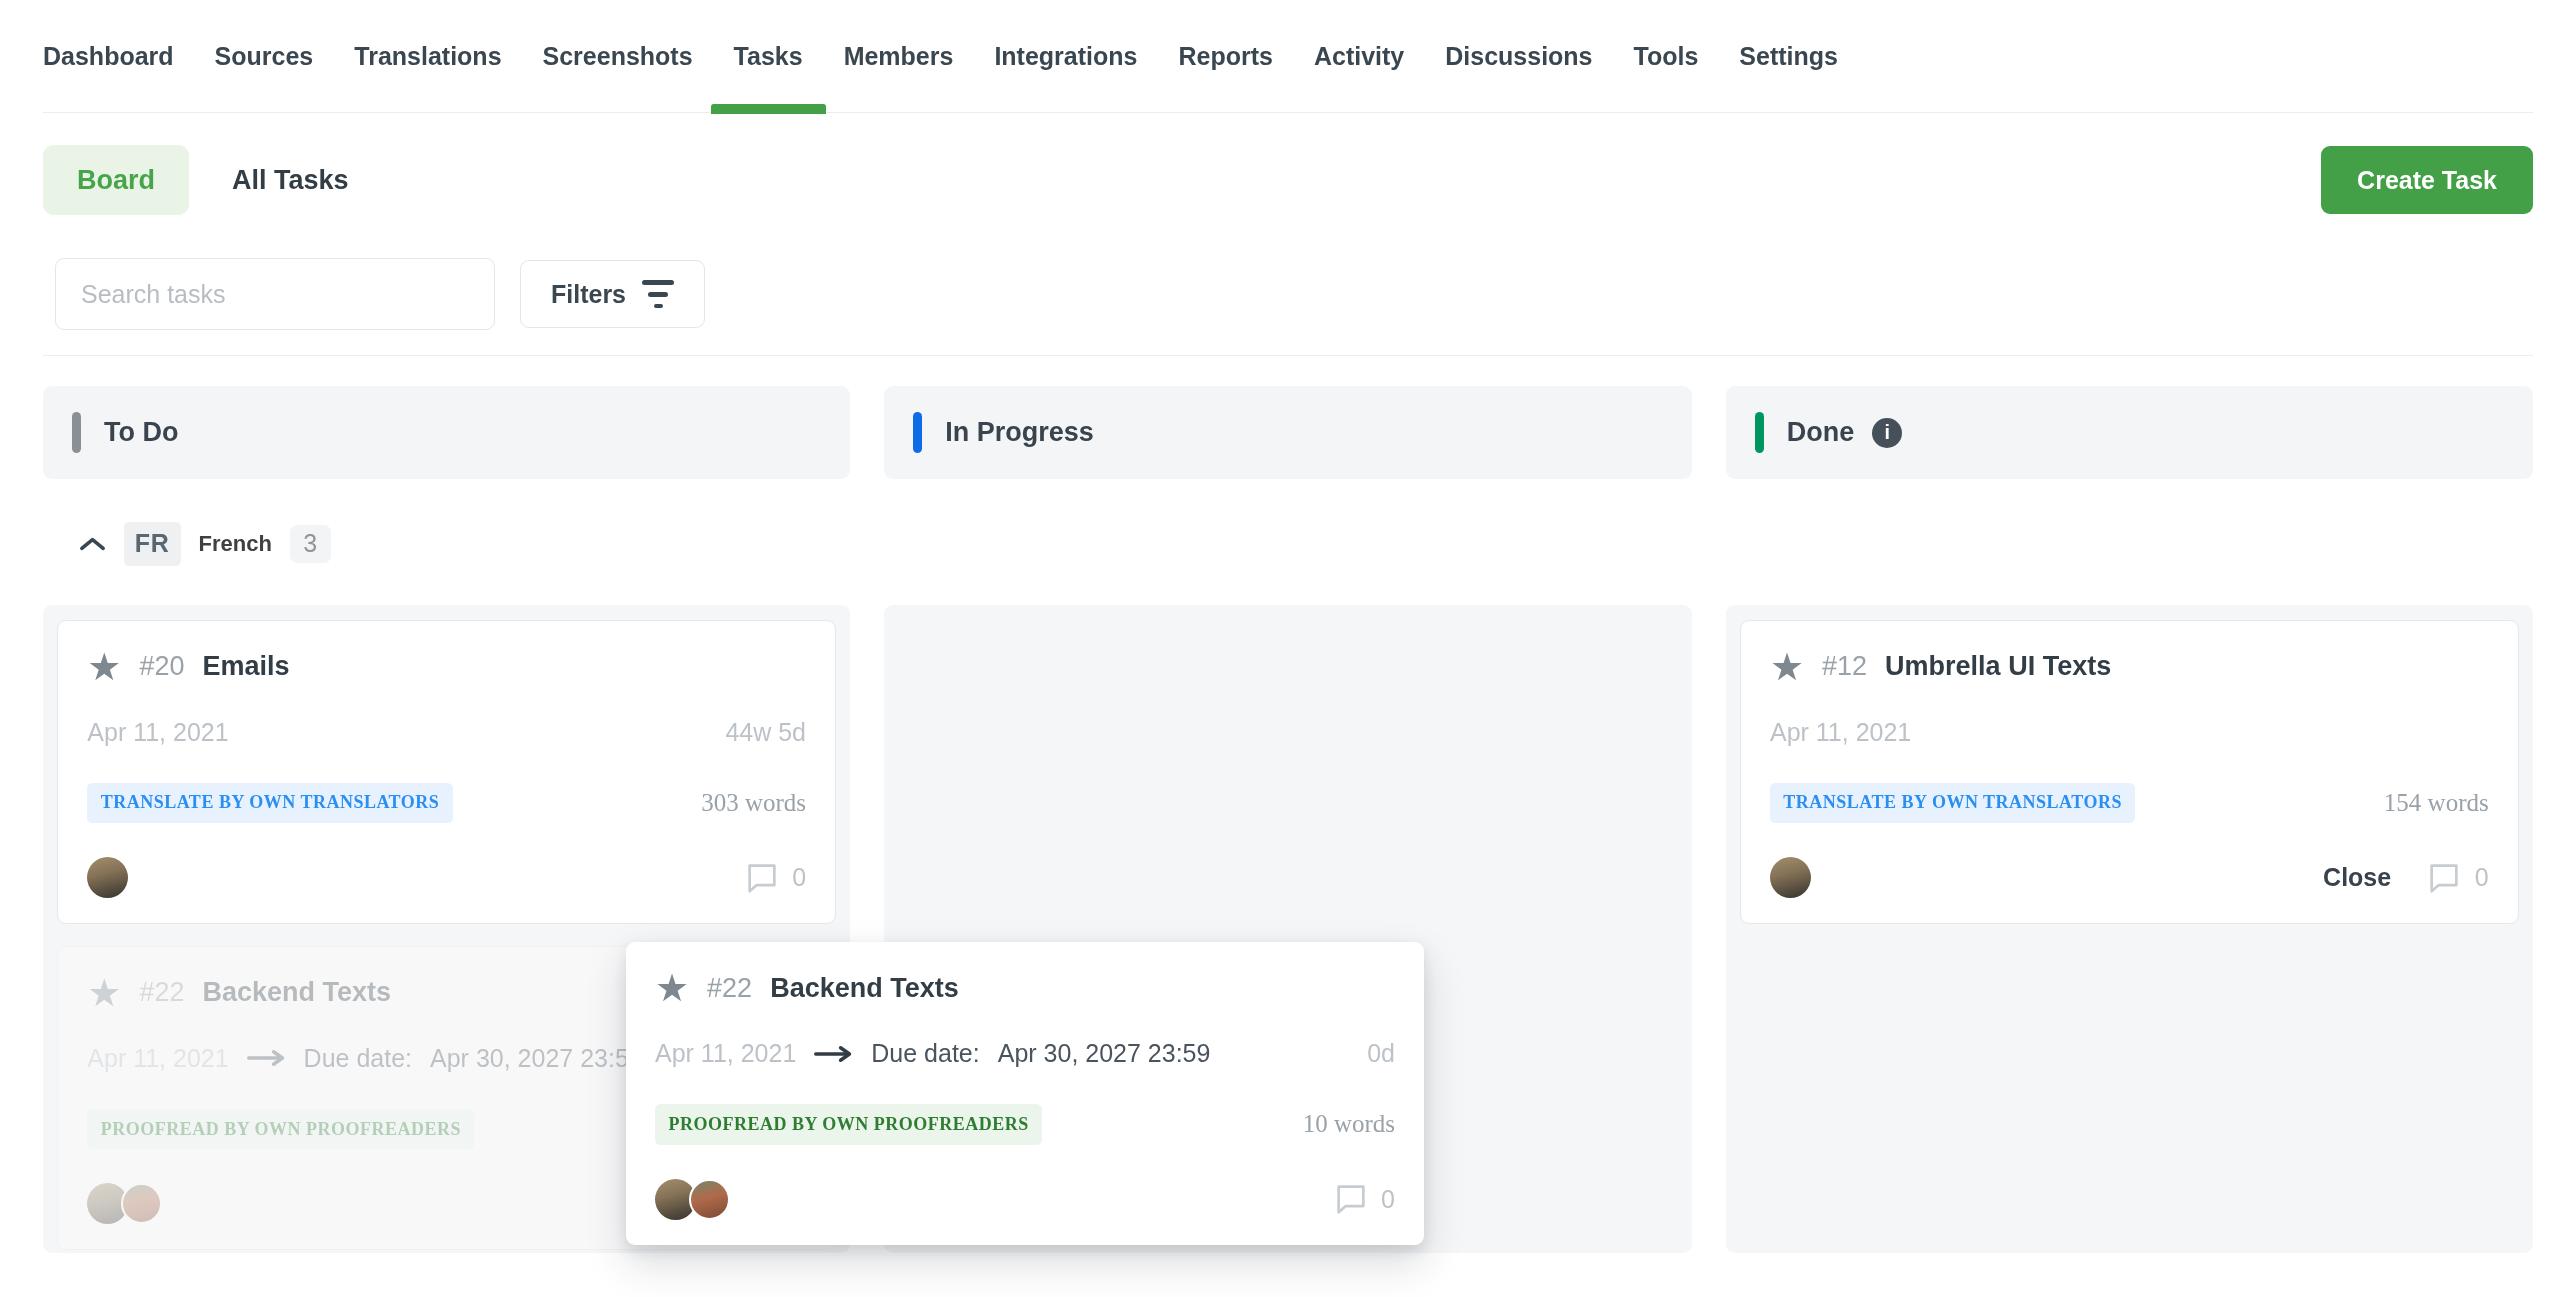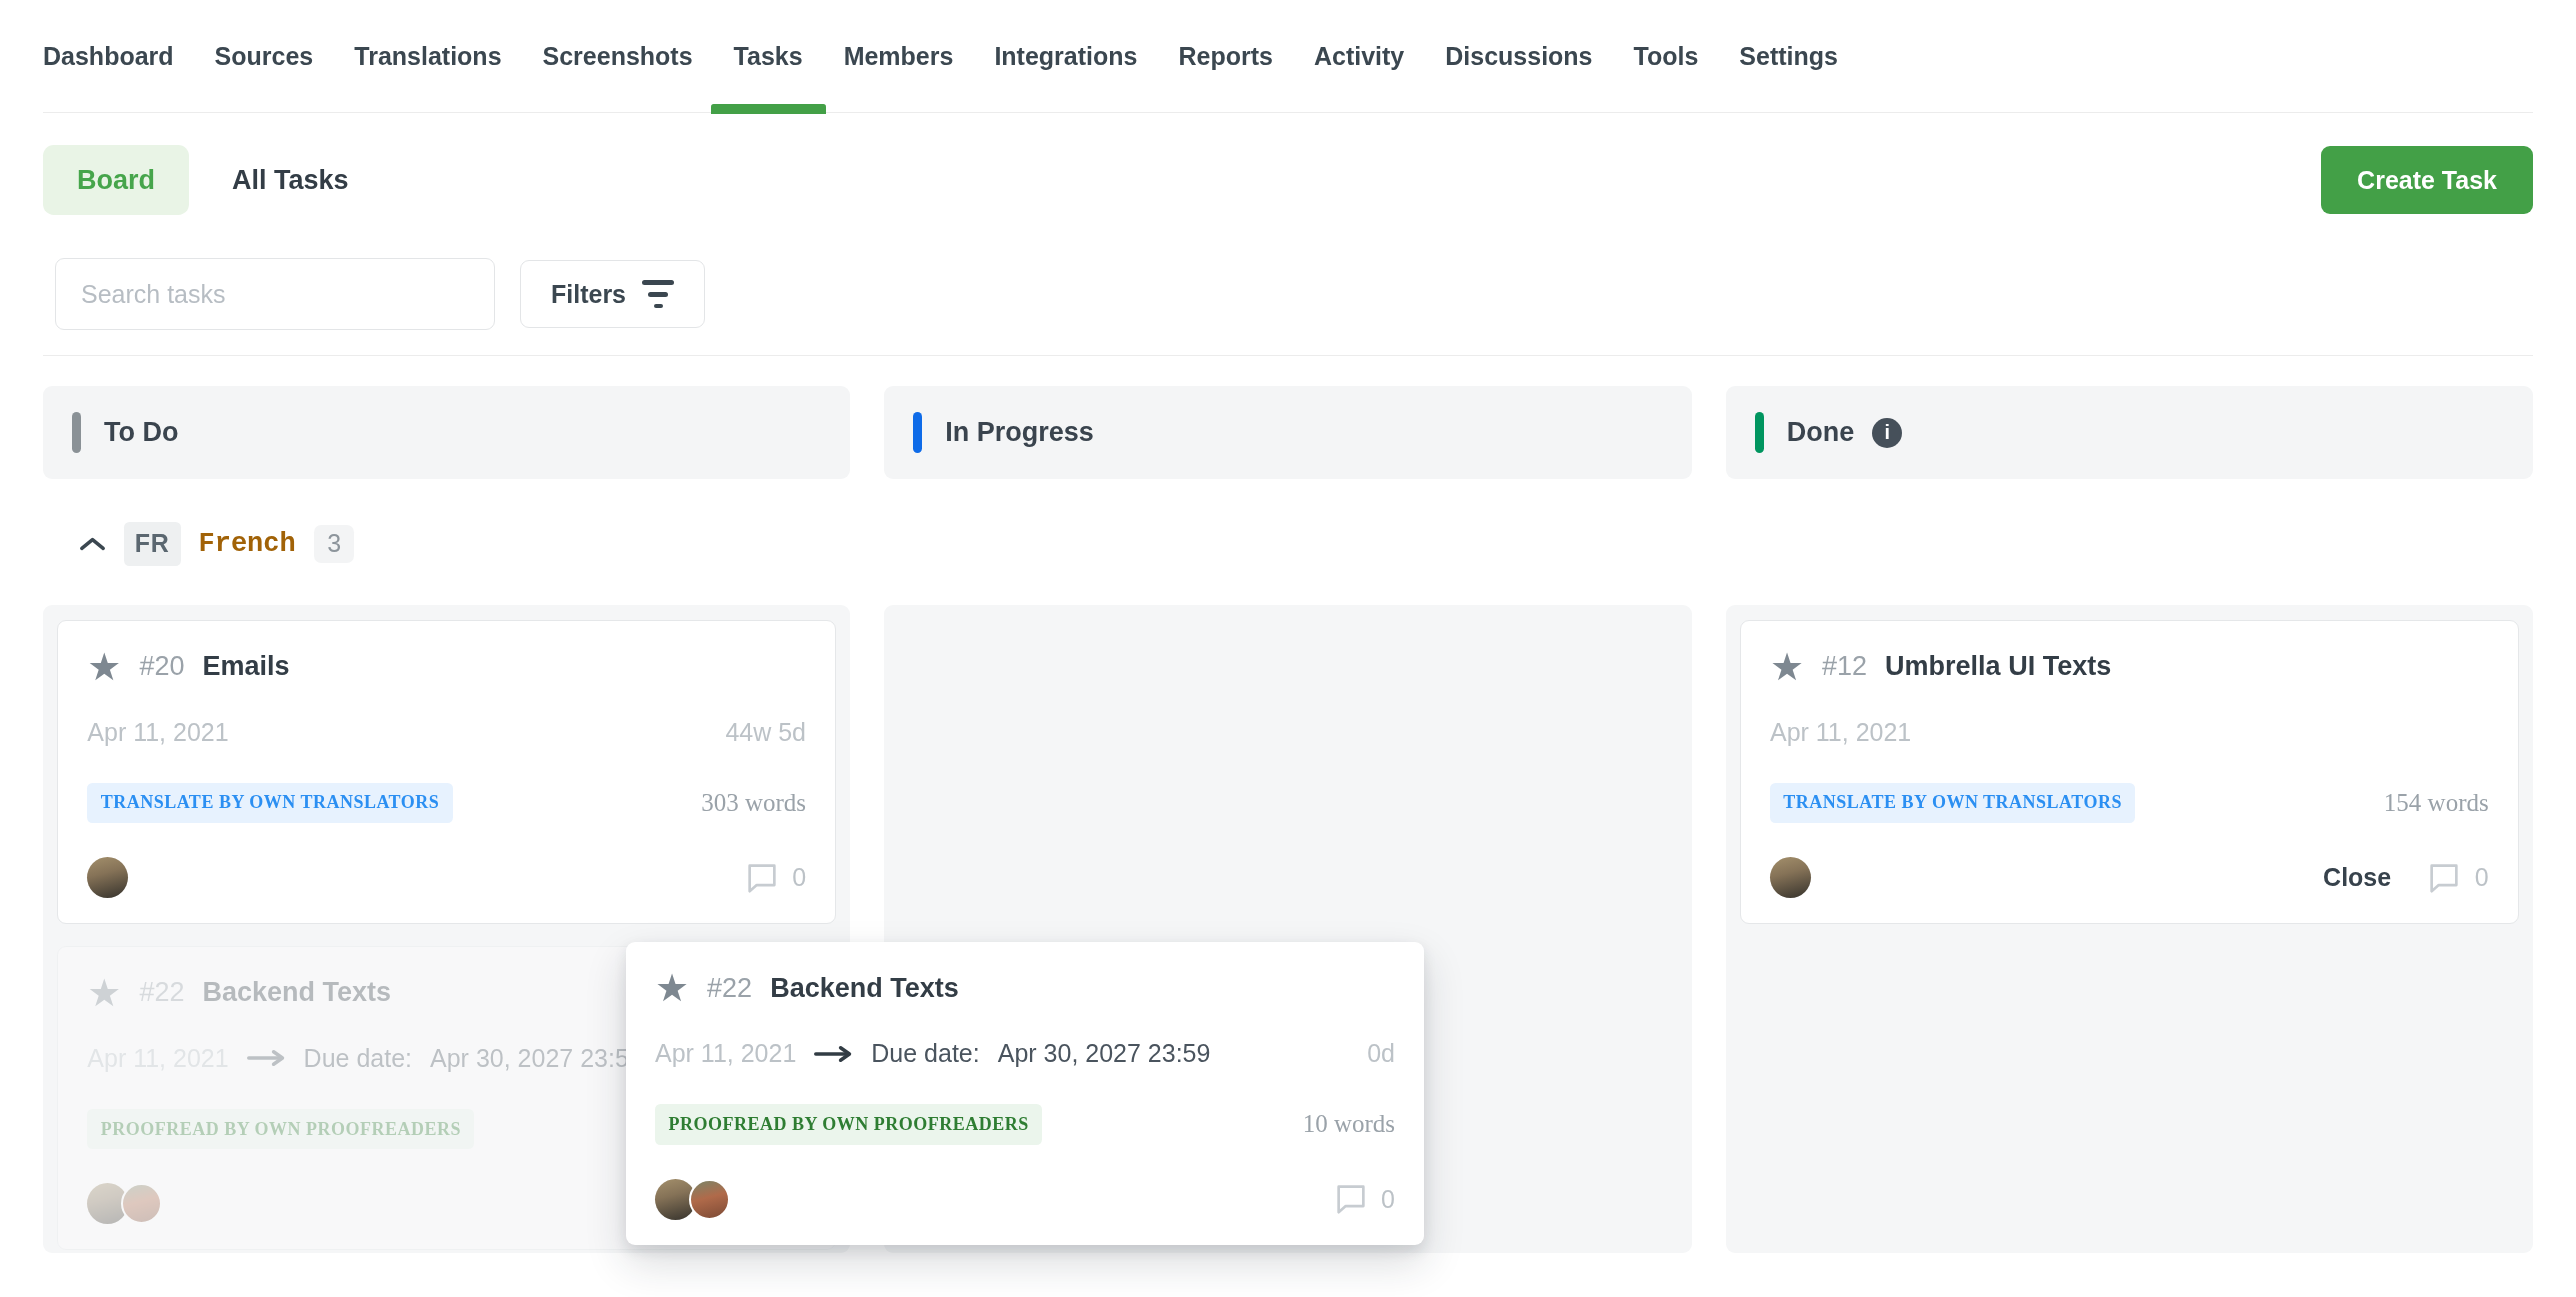--- a/index.html
+++ b/index.html
@@ -47,21 +47,21 @@
   .col-bar { width:9px; height:41px; border-radius:4.5px; }
   .col-label { margin-left:23px; font-size:27px; font-weight:bold; color:#3a444e; }
   .info-ico { margin-left:18px; width:30px; height:30px; border-radius:50%;
     background:#46505a; color:#fff; font-size:19.7px; font-weight:bold;
     display:flex; align-items:center; justify-content:center; font-style:normal; }
 
   
   .group-row { display:flex; align-items:center; gap:18px; margin:41px 43px 0 79px; height:47px; }
   .lang-badge { background:#eef0f1; color:#5b6770; font-size:25px; font-weight:bold;
     padding:7.2px 10.7px; border-radius:5.4px; letter-spacing:0.9px; }
-  .lang-name { font-size:27px; font-weight:600; color:#a16207;font-family:Liberation Mono, monospace; }
+  .lang-name { font-size:22px; font-weight:600; color:#404040; }
   .count-badge { background:#f3f4f5; color:#8d959c; font-size:25px;
     padding:4.5px 13.4px; border-radius:7.2px; }
 
   
   .board { margin-top:38px; }
   .lane { background:#f5f6f7; border-radius:9px; height:648px; padding:14.3px; }
   .card { background:#ffffff; border:1.8px solid #e5e7e9; border-radius:9px;
     padding:27px 29px 25px; }
   .card + .card { margin-top:21.5px; }
   .ghost { opacity:.32; }

